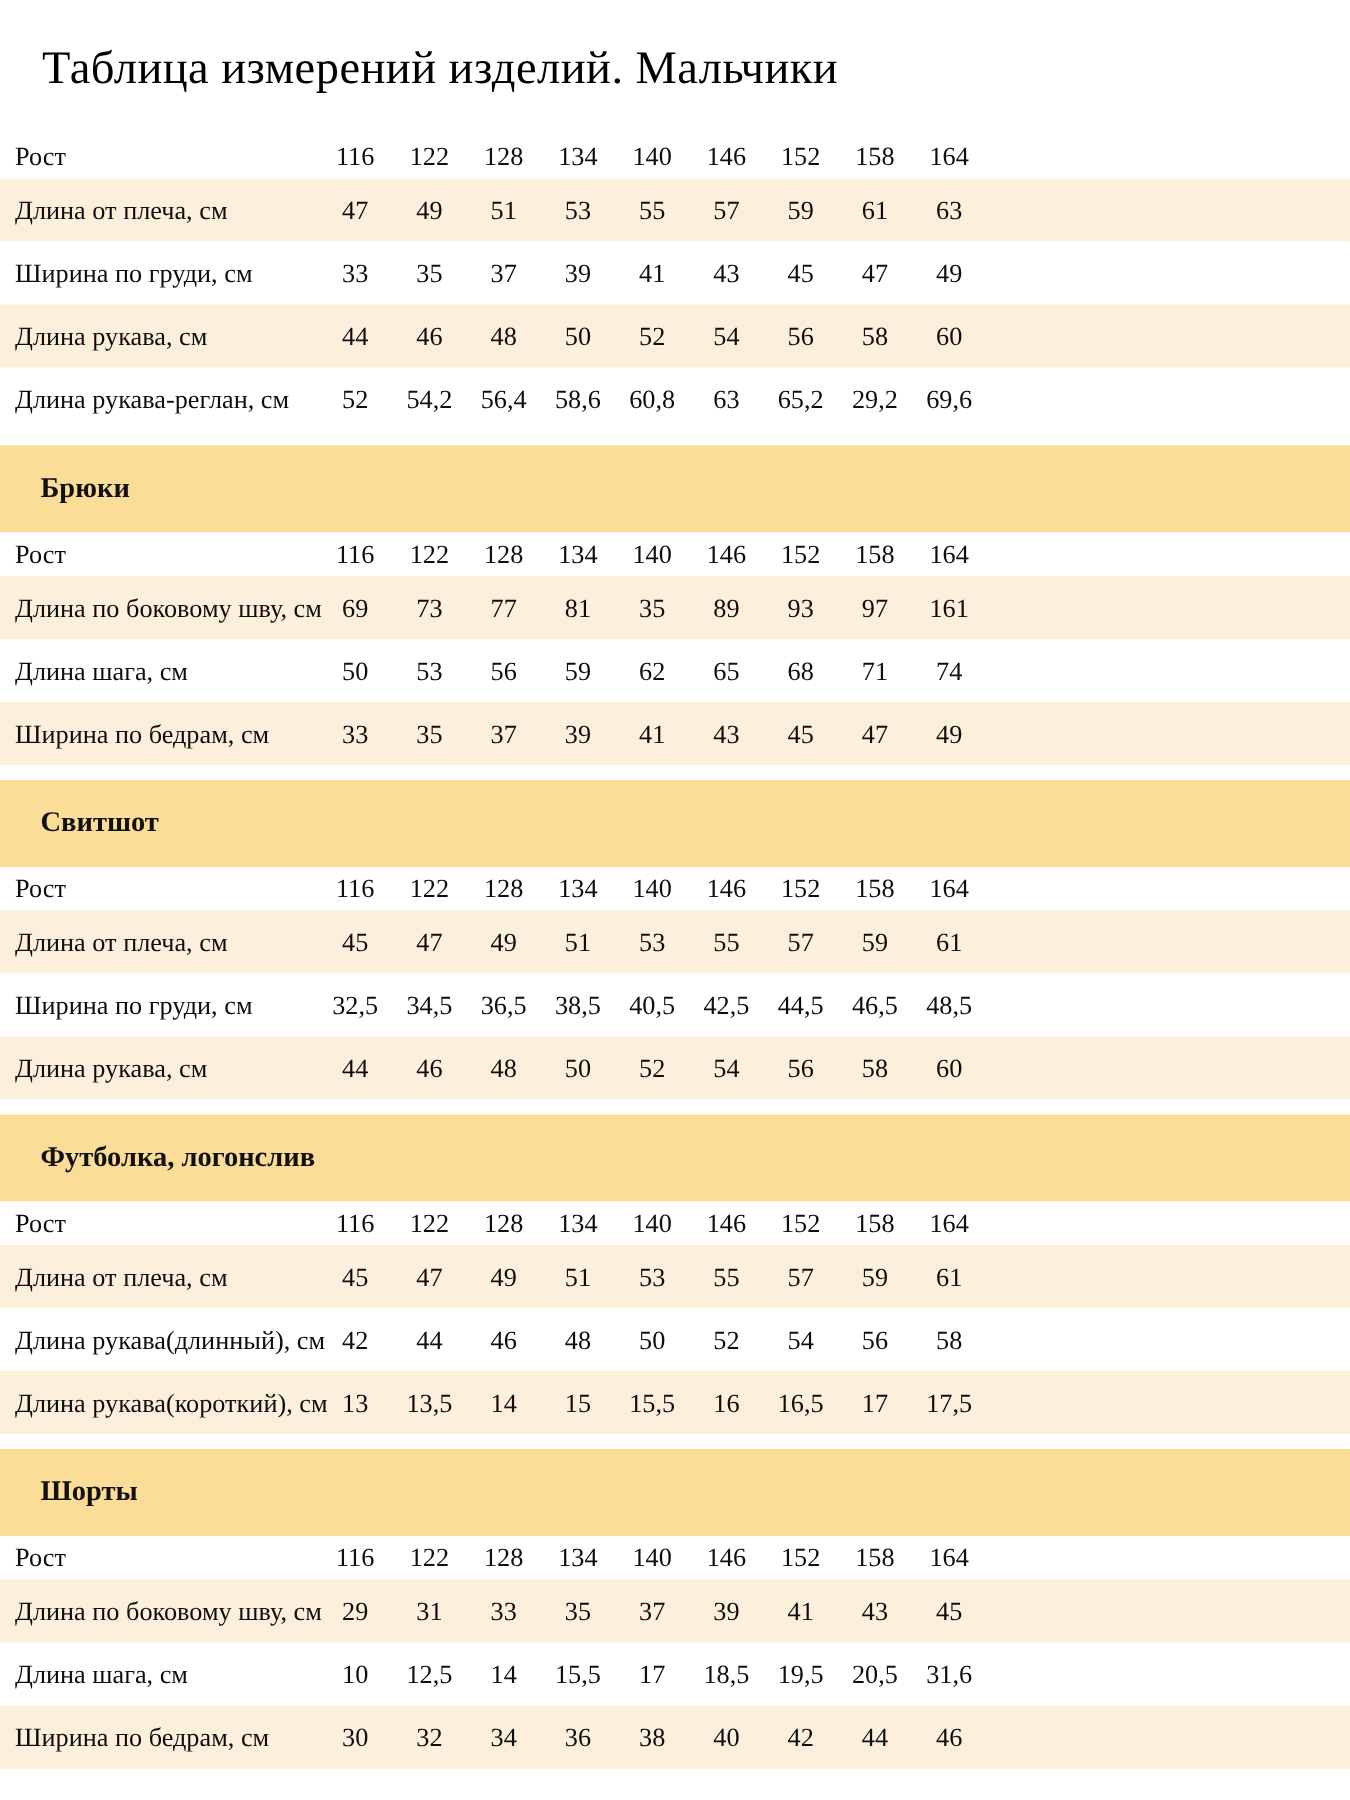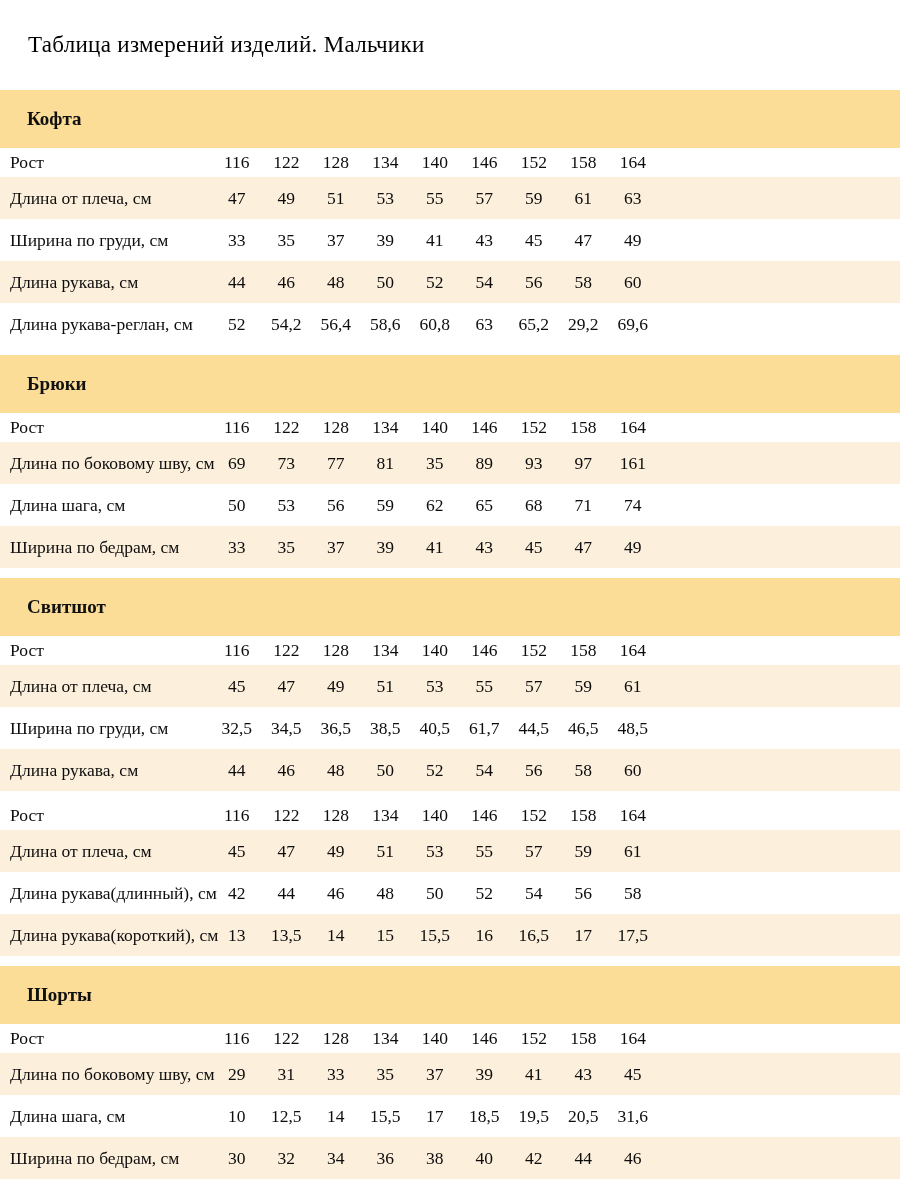--- a/index.html
+++ b/index.html
@@ -16,21 +16,21 @@
   }
   .title-wrap {
     height: 90px;
     display: flex;
     align-items: center;
     padding-left: 28px;
     box-sizing: border-box;
   }
   .page-title {
     margin: 0;
-    font-size: 23px;
+    font-size: 31px;
     font-weight: 400;
     letter-spacing: 0.3px;
     color: #000000;
   }
   .section { margin-top: 0; }
   .section + .section { margin-top: 10px; }
   .band {
     height: 58px;
     display: flex;
     align-items: center;
@@ -64,23 +64,20 @@
 </style>
 </head>
 <body>
 
 <div class="title-wrap">
   <h1 class="page-title">Таблица измерений изделий. Мальчики</h1>
 </div>
 
 <div id="sections">
     <div class="section">
-      <div class="band">
-        <span class="section-title">Кофта</span>
-      </div>
       <div class="row header-row">
         <span class="label">Рост</span>
         <span class="val">116</span>
         <span class="val">122</span>
         <span class="val">128</span>
         <span class="val">134</span>
         <span class="val">140</span>
         <span class="val">146</span>
         <span class="val">152</span>
         <span class="val">158</span>
@@ -232,21 +229,21 @@
           <span class="val">61</span>
           <span></span>
         </div>
         <div class="row data-row">
           <span class="label">Ширина по груди, см</span>
           <span class="val">32,5</span>
           <span class="val">34,5</span>
           <span class="val">36,5</span>
           <span class="val">38,5</span>
           <span class="val">40,5</span>
-          <span class="val">61,7</span>
+          <span class="val">42,5</span>
           <span class="val">44,5</span>
           <span class="val">46,5</span>
           <span class="val">48,5</span>
           <span></span>
         </div>
         <div class="row data-row">
           <span class="label">Длина рукава, см</span>
           <span class="val">44</span>
           <span class="val">46</span>
           <span class="val">48</span>
@@ -254,20 +251,23 @@
           <span class="val">52</span>
           <span class="val">54</span>
           <span class="val">56</span>
           <span class="val">58</span>
           <span class="val">60</span>
           <span></span>
         </div>
       </div>
     </div>
     <div class="section">
+      <div class="band">
+        <span class="section-title">Футболка, логонслив</span>
+      </div>
       <div class="row header-row">
         <span class="label">Рост</span>
         <span class="val">116</span>
         <span class="val">122</span>
         <span class="val">128</span>
         <span class="val">134</span>
         <span class="val">140</span>
         <span class="val">146</span>
         <span class="val">152</span>
         <span class="val">158</span>

